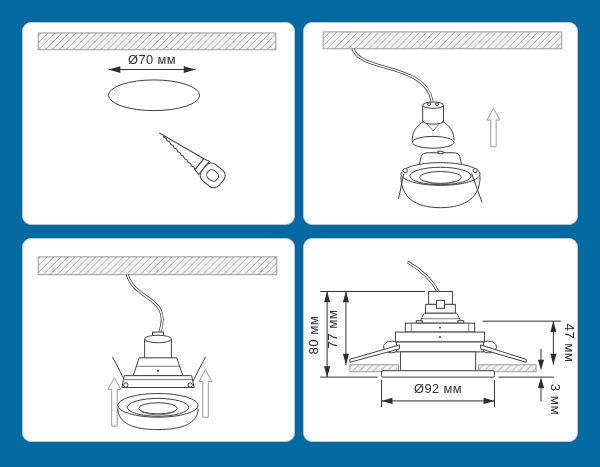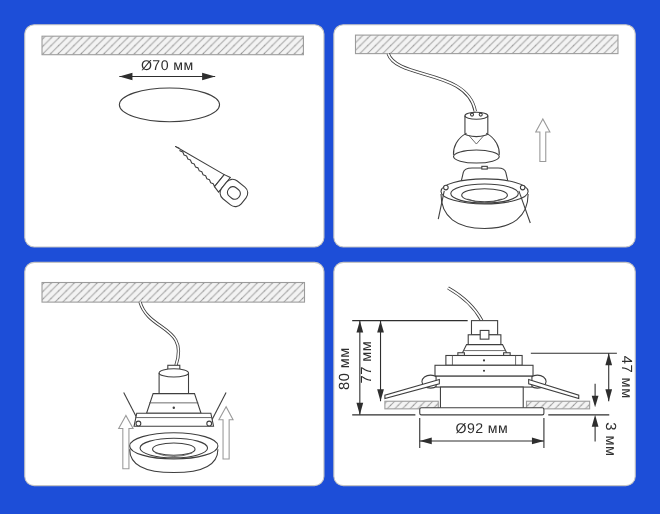--- a/index.html
+++ b/index.html
@@ -1,16 +1,16 @@
 <!DOCTYPE html>
 <html><head>
 <meta charset="utf-8">
 <style>
   html,body{margin:0;padding:0;background:#ffffff;}
-  .stage{position:relative;width:600px;height:467px;background:#1d4ed8;overflow:hidden;
+  .stage{position:relative;width:600px;height:467px;background:#0369a1;overflow:hidden;
          font-family:"Liberation Sans", sans-serif;}
   .panel{position:absolute;background:#ffffff;border:1px solid #c4c4c4;border-radius:9px;box-sizing:border-box;}
   .panel svg{position:absolute;left:0;top:0;width:100%;height:100%;display:block;}
   #panel1{left:22px;top:22px;width:273px;height:203px;}
   #panel2{left:303px;top:22px;width:275px;height:203px;}
   #panel3{left:22px;top:238px;width:273px;height:204px;}
   #panel4{left:303px;top:238px;width:275px;height:204px;}
   .art{stroke:#3f3f3f;stroke-width:1;fill:none;}
   .artw{stroke:#3f3f3f;stroke-width:1;fill:#ffffff;}
   .thin{stroke:#565656;stroke-width:0.8;fill:none;}

